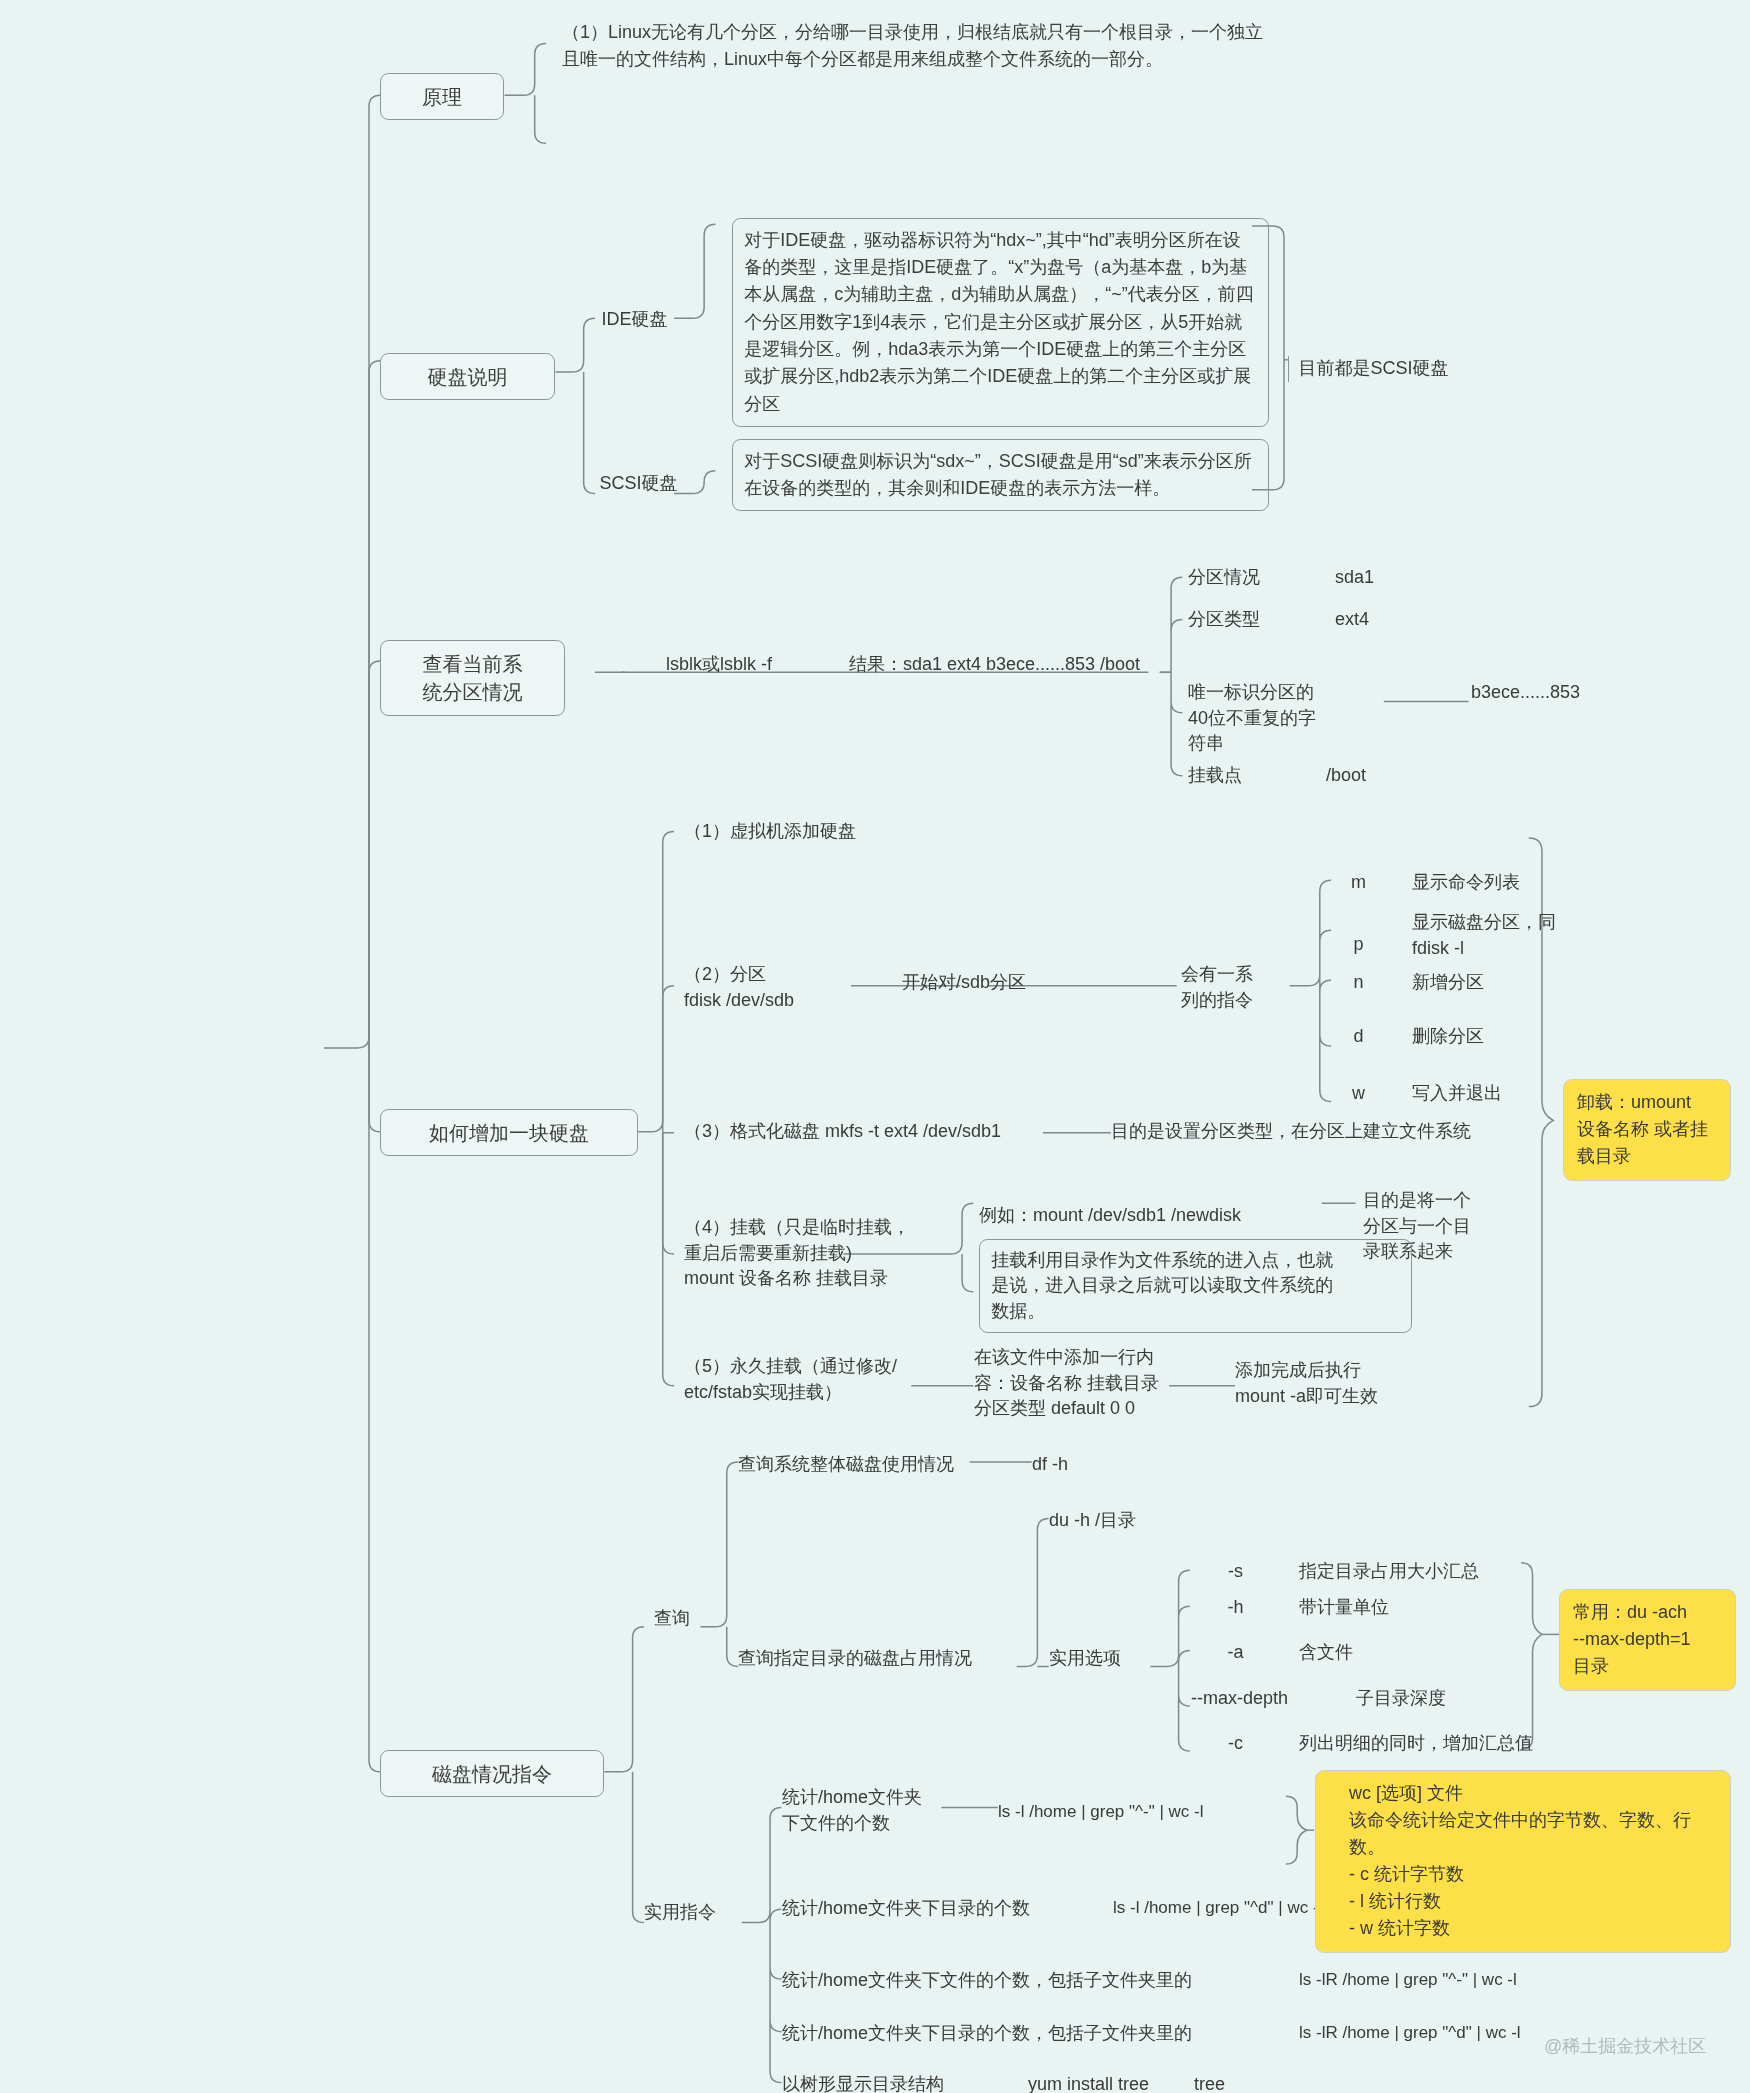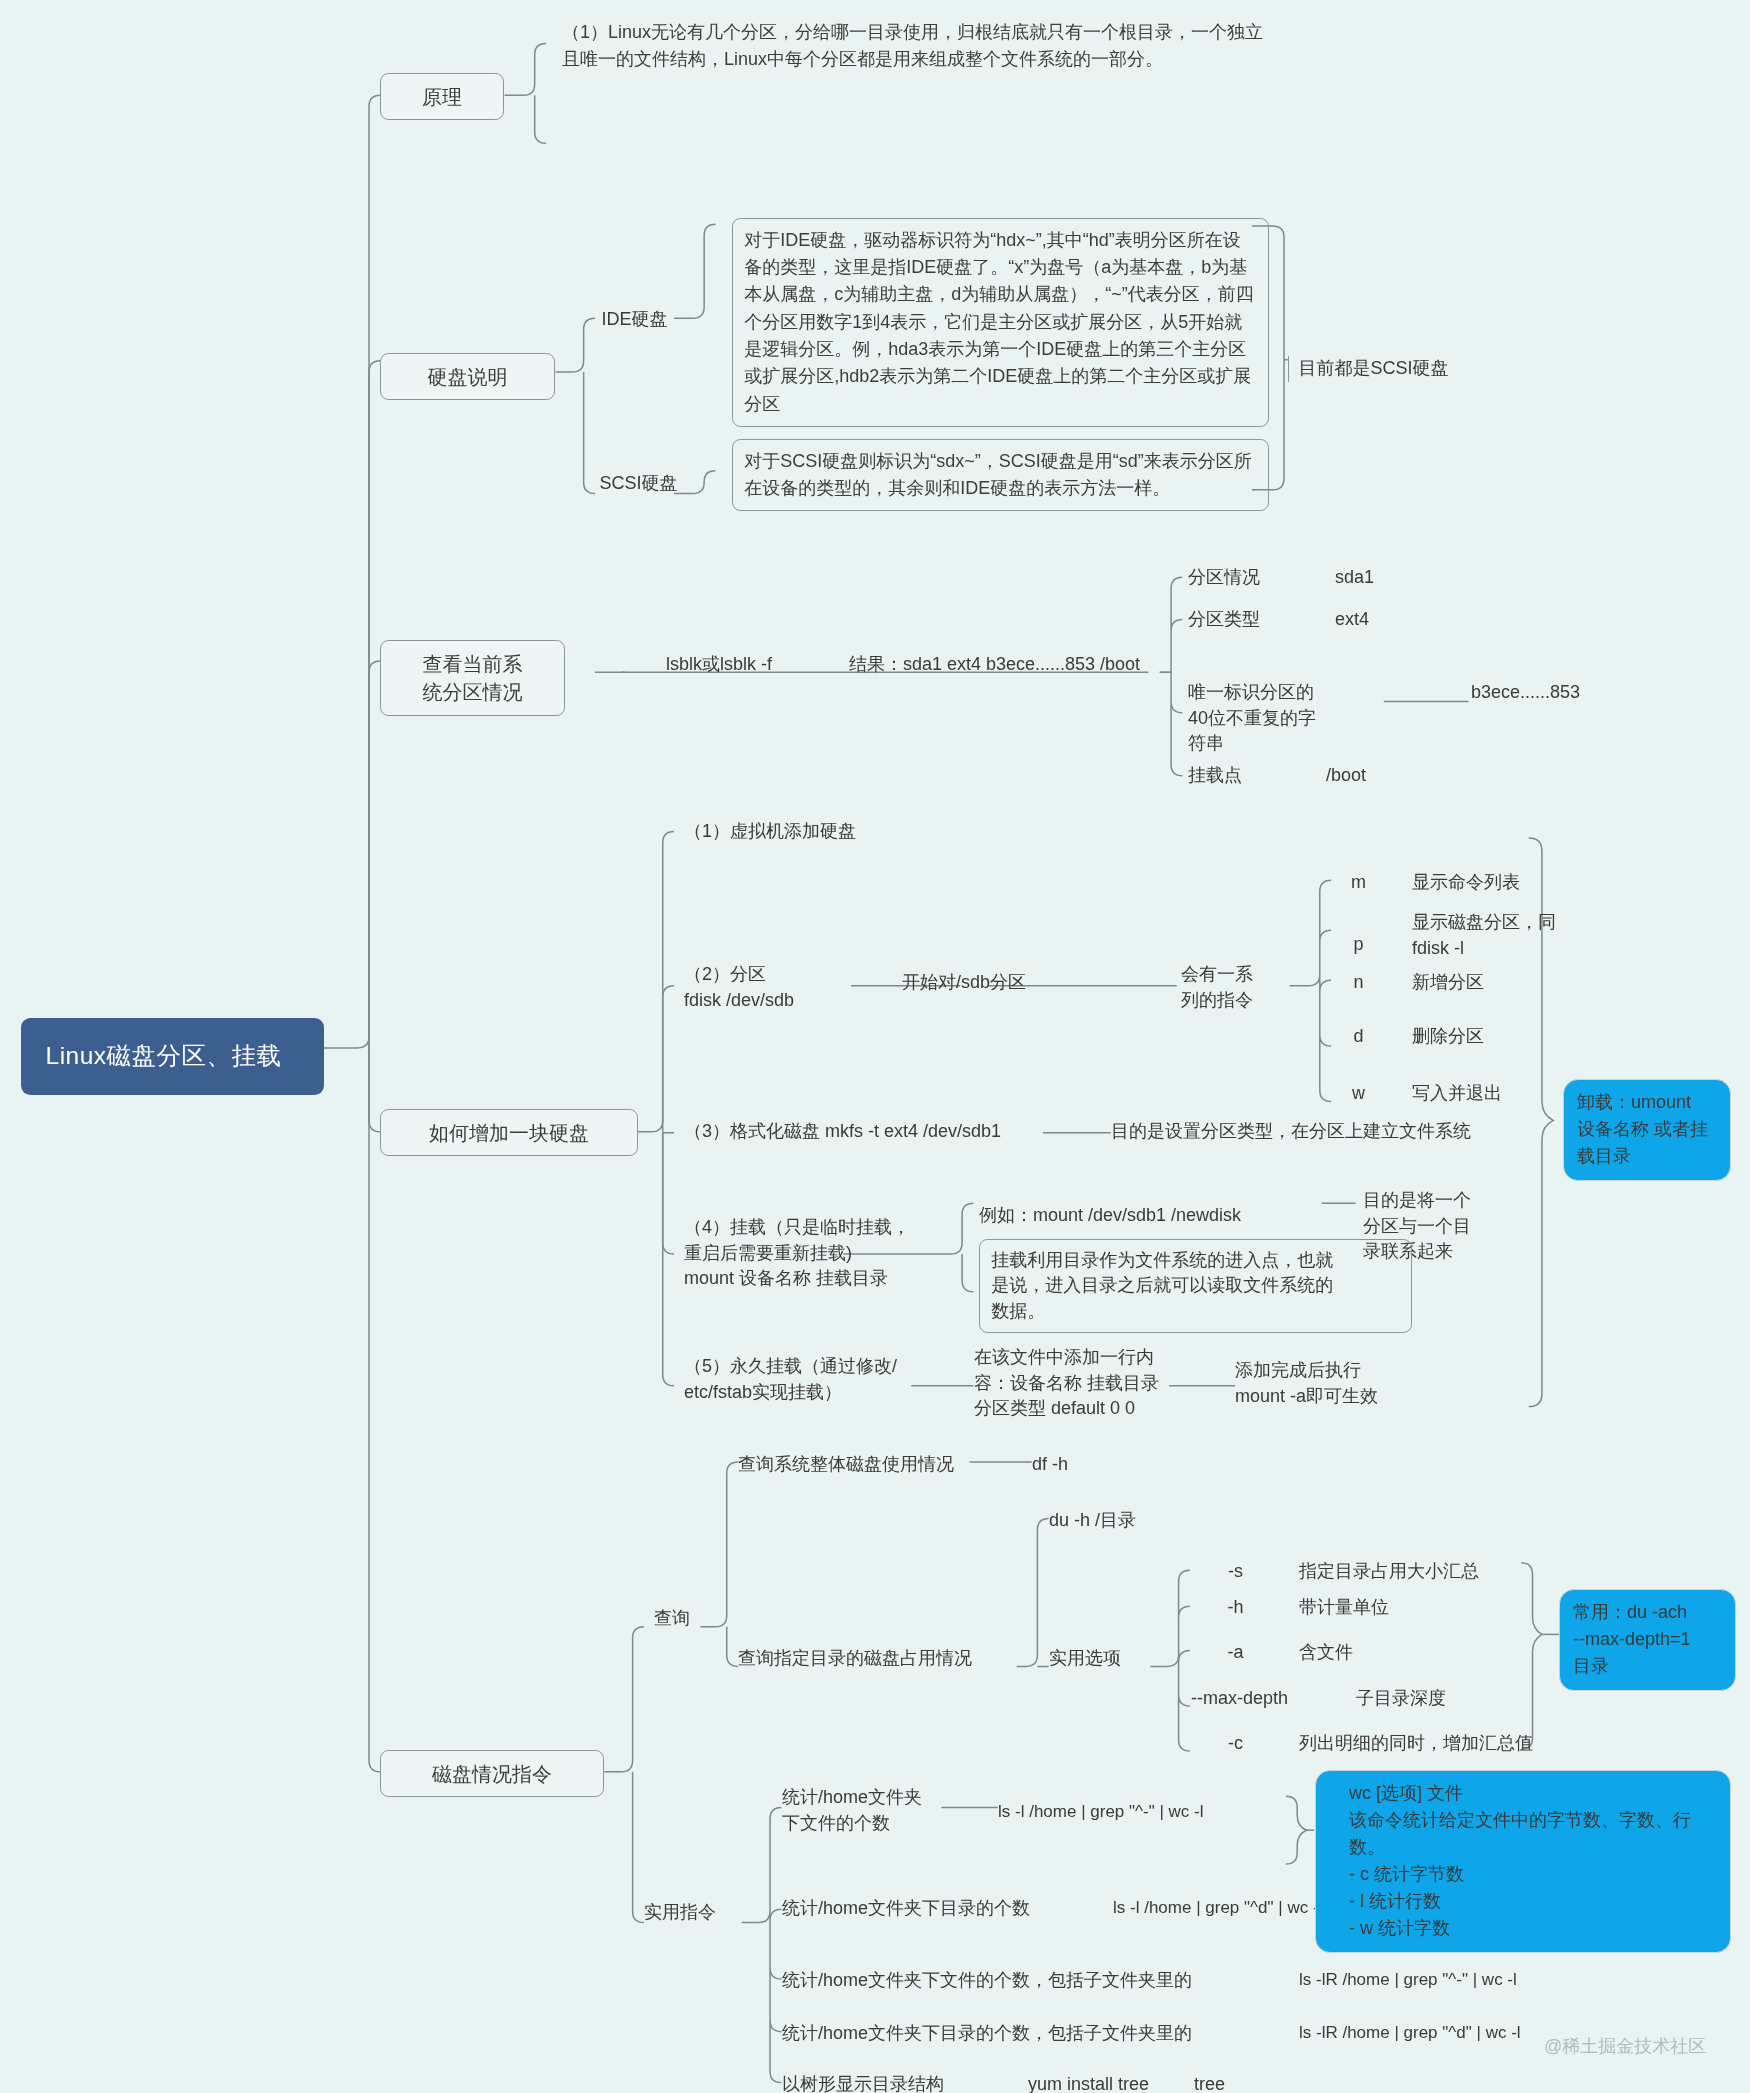--- a/index.html
+++ b/index.html
@@ -48,22 +48,22 @@
     border: 1.3px solid #8a9797;
     border-radius: 8.5px;
     background: #edf6f5;
     padding: 8.5px 15px;
     font-size: 20px;
     text-align: center;
   }
   
   .note {
     border: 1.2px solid #c9d2d2;
-    border-radius: 15px;
-    background: #0ea5e9;
+    border-radius: 9px;
+    background: #fde047;
     padding: 9.4px 13px;
     font-size: 18px;
     line-height: 1.5;
     color: #3a3a3a;
   }
   
   .root {
     background: #3c5f8f;
     color: #ffffff;
     border-radius: 9.4px;
@@ -148,21 +148,20 @@
     <path d="M1616 1660 Q1628 1660 1628 1672 V1718 Q1628 1730 1638 1736 Q1628 1742 1628 1754 V1846 Q1628 1858 1616 1858"></path>
     <path d="M1638 1736 H1656"></path>
 
     <path d="M788 2042 H806 Q818 2042 818 2030 V1932 Q818 1920 830 1920 M818 2042 V2040 Q818 2028 830 2028 M818 2042 V2090 Q818 2102 830 2102 M818 2042 V2146 Q818 2158 830 2158 M818 2042 V2200 Q818 2212 830 2212"></path>
     <path d="M1000 1920 H1040 Q1052 1920 1052 1920 H1060"></path>
 
     <path d="M1366 1908 Q1378 1908 1378 1920 V1928 Q1378 1940 1388 1944 Q1378 1948 1378 1960 V1968 Q1378 1980 1366 1980"></path>
     <path d="M1388 1944 H1396"></path>
   </svg>
 
-  <div class="node root" style="left:21px; top:1018px; width:303px;">Linux磁盘分区、挂载</div>
 
   <div class="node boxed" style="left:380px; top:73px; width:124px;">原理</div>
   <div class="node para" style="left:546px; top:19px; width:716px;">（1）Linux无论有几个分区，分给哪一目录使用，归根结底就只有一个根目录，一个独立且唯一的文件结构，Linux中每个分区都是用来组成整个文件系统的一部分。</div>
 
   <div class="node boxed" style="left:380px; top:353px; width:175px;">硬盘说明</div>
 
   <div class="node txt c" style="left:595px; top:307px; width:79px;">IDE硬盘</div>
   <div class="node para" style="left:716px; top:218px; width:537px; border:1.3px solid #8a9797; border-radius:8.5px; padding:7.5px 11.3px; box-sizing:border-box;">对于IDE硬盘，驱动器标识符为“hdx~”,其中“hd”表明分区所在设备的类型，这里是指IDE硬盘了。“x”为盘号（a为基本盘，b为基本从属盘，c为辅助主盘，d为辅助从属盘），“~”代表分区，前四个分区用数字1到4表示，它们是主分区或扩展分区，从5开始就是逻辑分区。例，hda3表示为第一个IDE硬盘上的第三个主分区或扩展分区,hdb2表示为第二个IDE硬盘上的第二个主分区或扩展分区</div>
 
   <div class="node txt c" style="left:595px; top:471px; width:87px;">SCSI硬盘</div>

